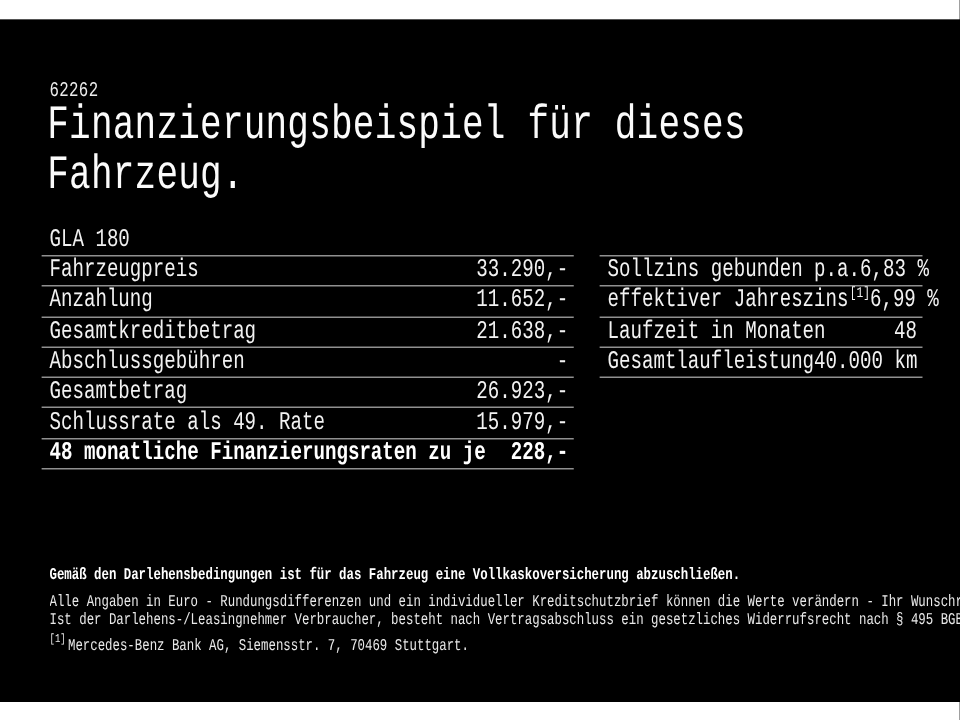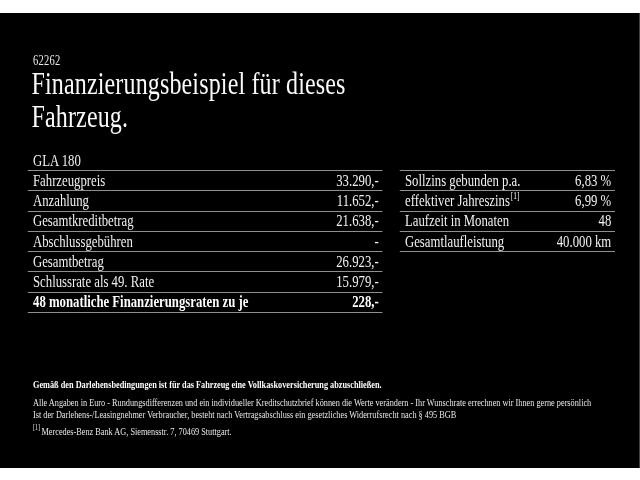--- a/index.html
+++ b/index.html
@@ -1,17 +1,17 @@
 <!DOCTYPE html>
 <html><head>
 <meta charset="utf-8">
 <style>
   html,body{margin:0;padding:0;background:#ffffff;}
   .stage{position:relative;width:640px;height:480px;overflow:hidden;background:#ffffff;
-         font-family:Liberation Serif, serif;}
+         font-family:Liberation Mono, monospace;}
   .squeeze{position:absolute;top:0;left:0;width:853.33px;height:480px;
            transform:scaleX(0.75);transform-origin:0 0;}
   .band{position:absolute;left:0;width:100%;background:#ffffff;}
   .band-top{top:0;height:13px;}
   .band-bottom{top:468px;height:12px;}
   .content{position:absolute;top:13px;left:0;width:100%;height:455px;background:#000000;color:#f0f0f0;}
   .ref{position:absolute;top:40px;left:44px;font-size:14px;letter-spacing:0.3px;color:#ececec;}
   .title{position:absolute;top:54px;left:42px;margin:0;font-size:32px;line-height:33px;
          font-weight:400;letter-spacing:0.2px;color:#fbfbfb;}
   .model{position:absolute;top:138px;left:44px;font-size:17px;color:#f0f0f0;}

